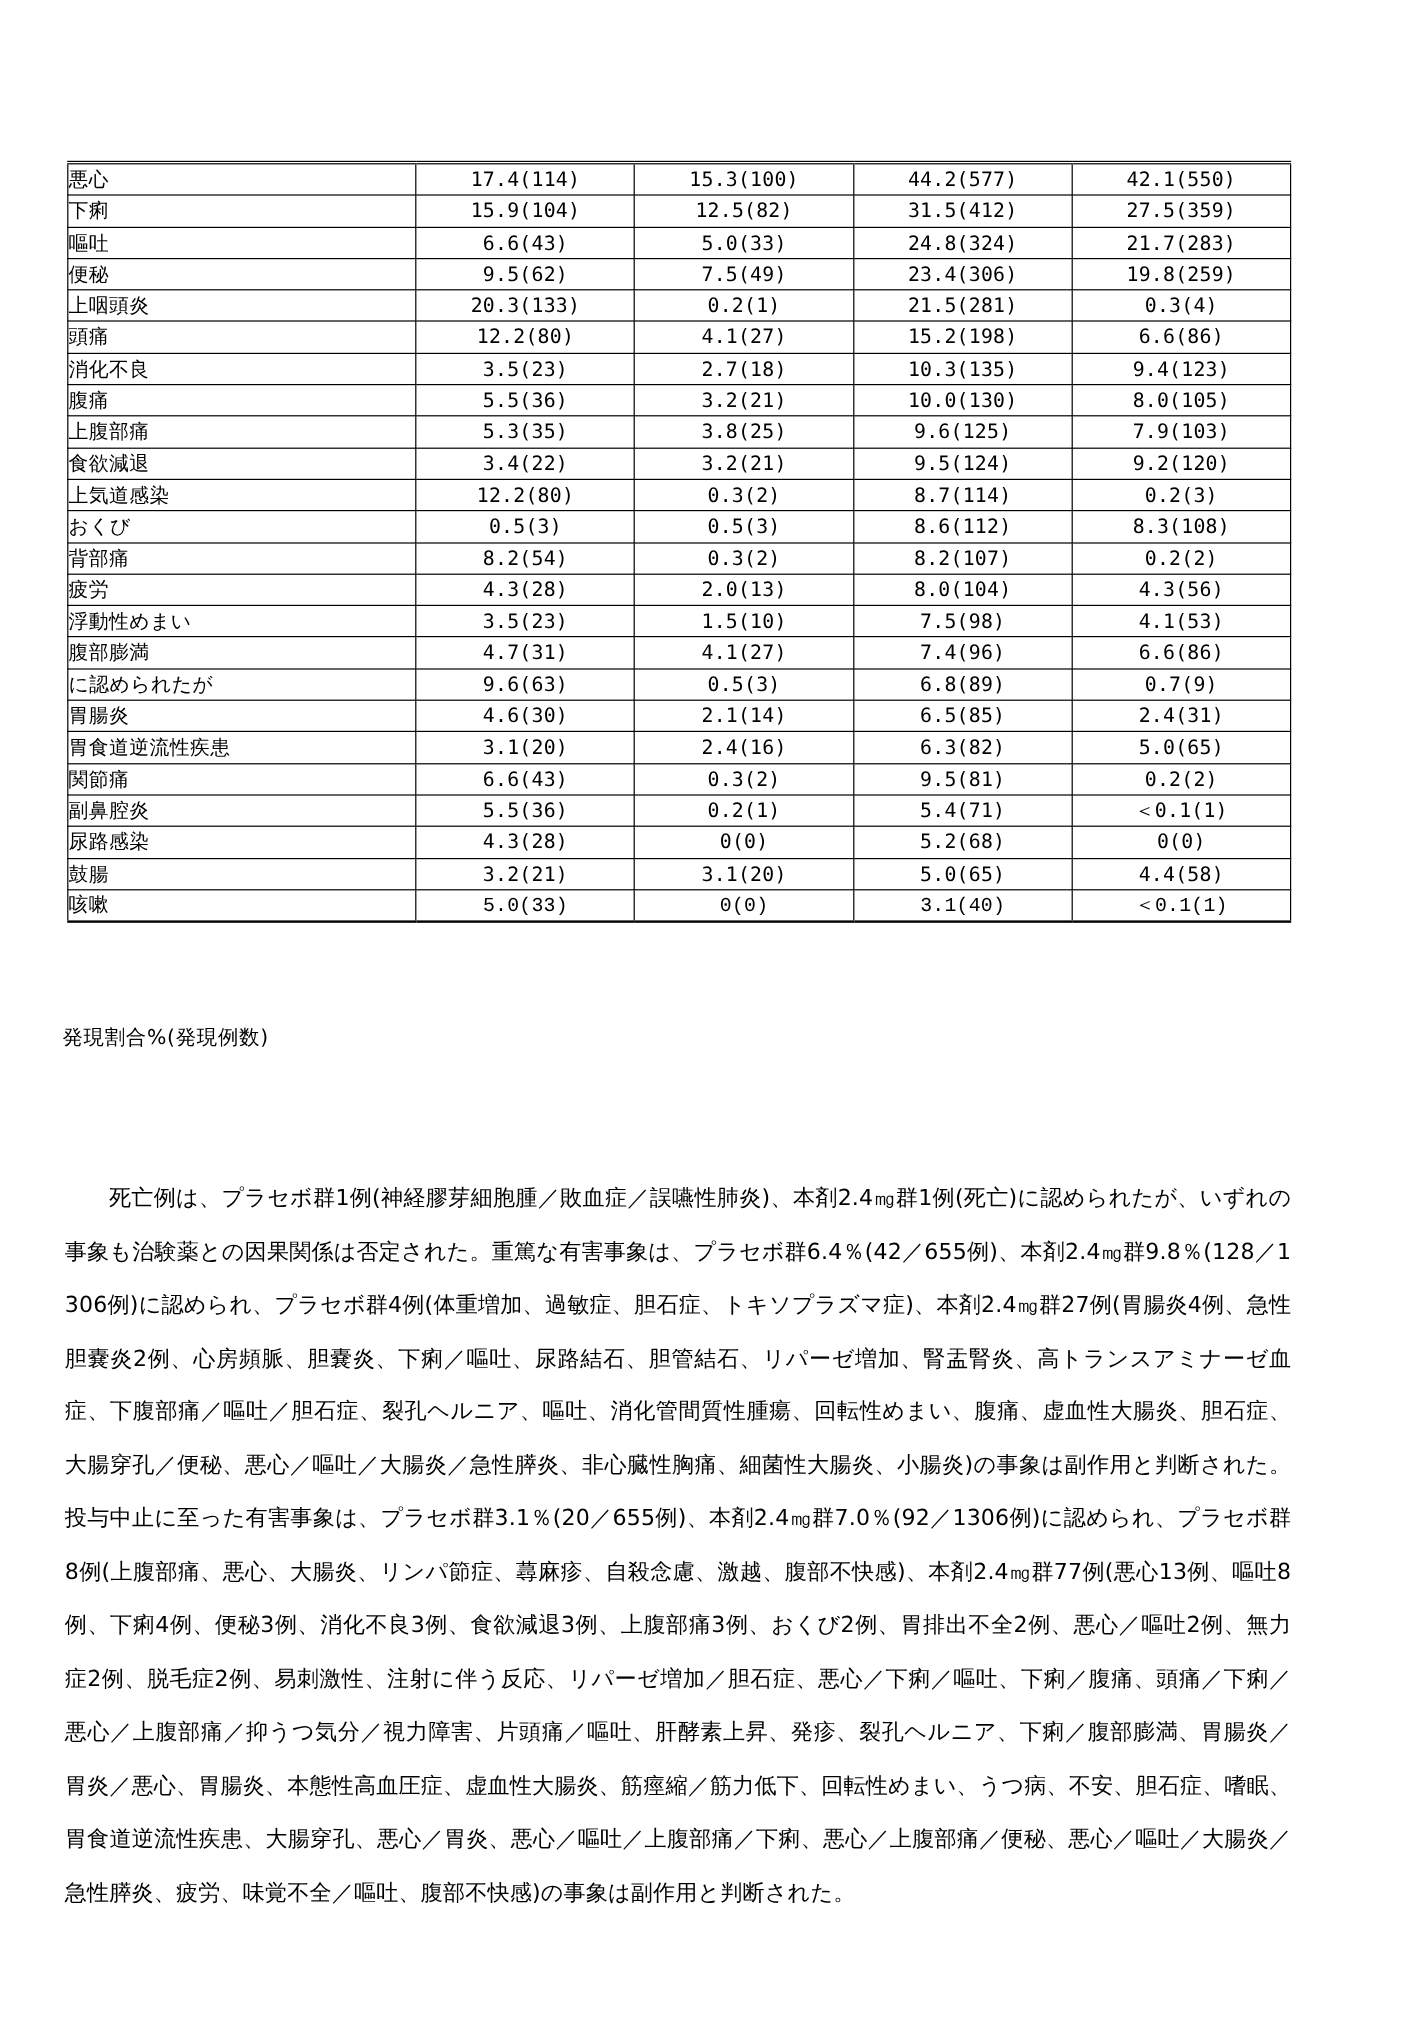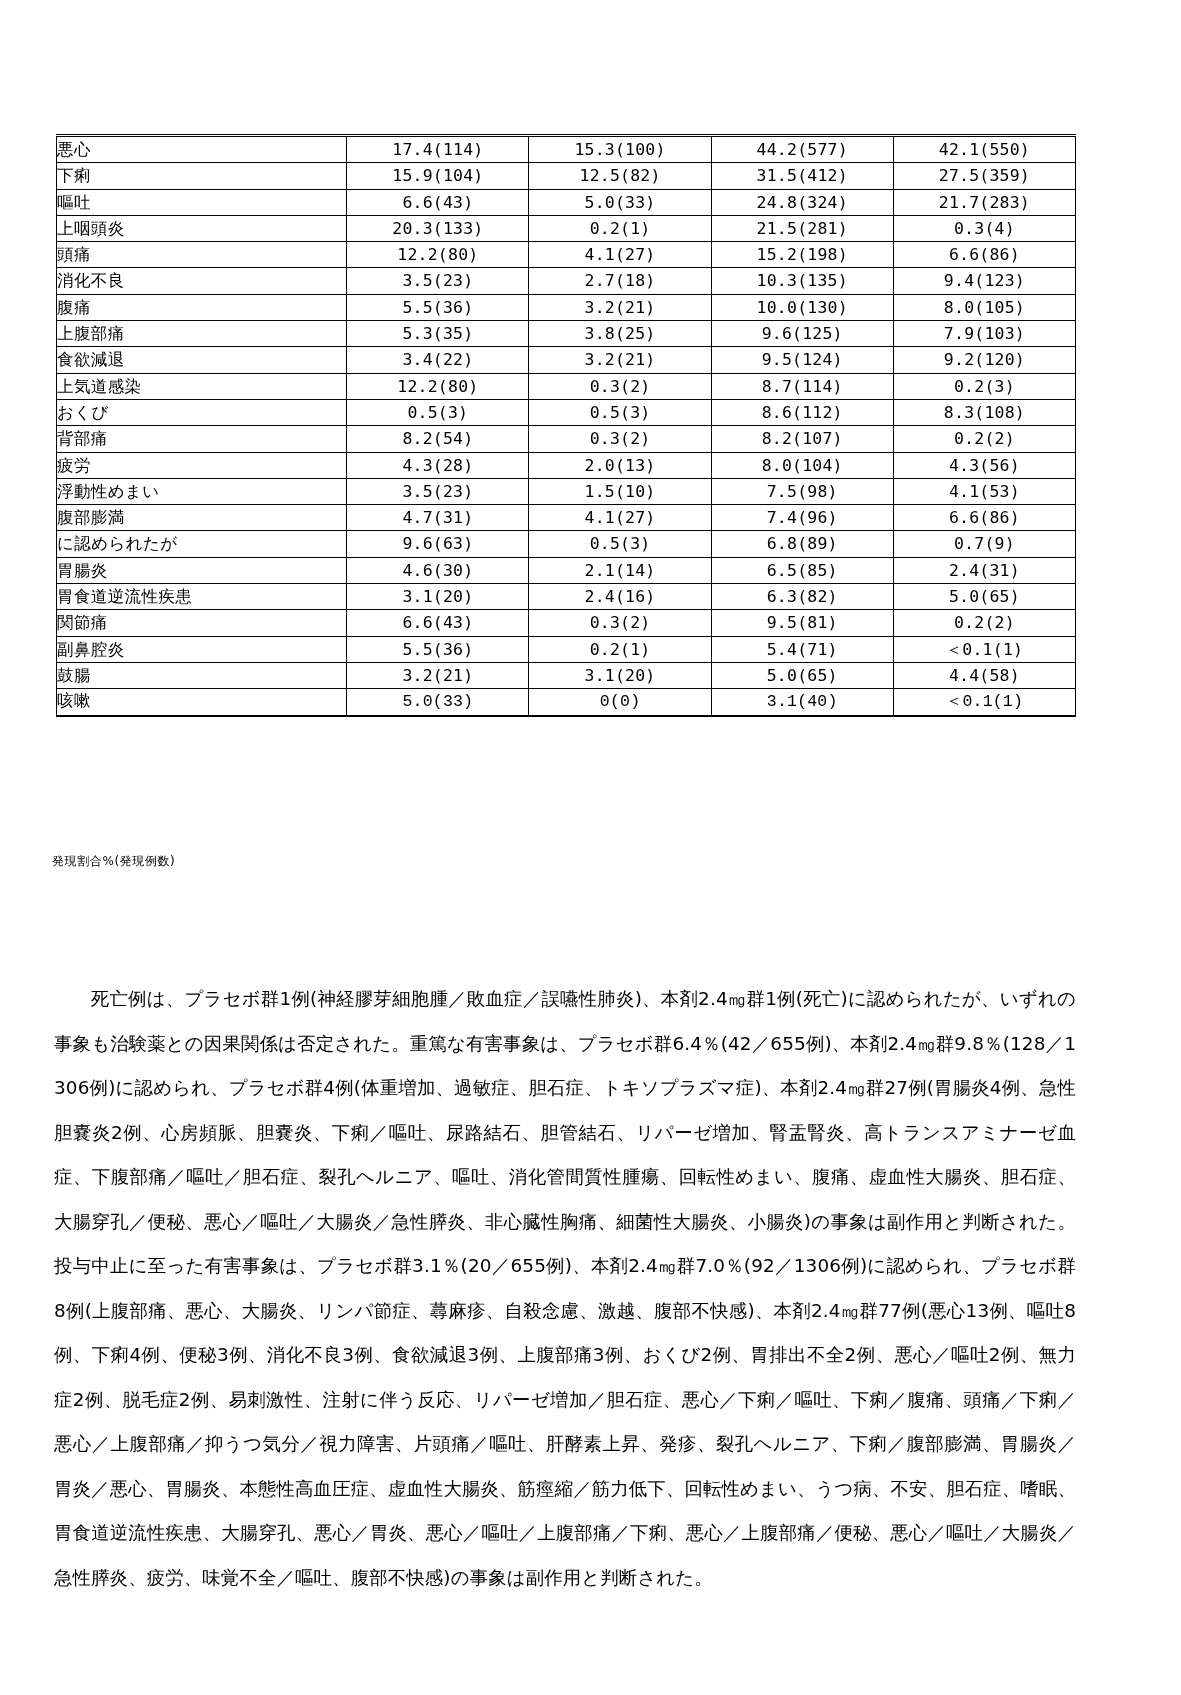--- a/index.html
+++ b/index.html
@@ -69,21 +69,21 @@
   }
   col.c-term { width: 290px; }
   col.c-v    { width: 182px; }
 
   
   .caption {
     position: absolute;
     left: 52px;
     top: 853px;
     font-family: "DejaVu Sans", "Liberation Sans", sans-serif;
-    font-size: 12px;
+    font-size: 17px;
     letter-spacing: 0.6px;
     white-space: nowrap;
   }
 
   
   .body-text {
     position: absolute;
     left: 54px;
     top: 959px;
     width: 1022px;
@@ -127,20 +127,27 @@
           <td class="num">27.5(359)</td>
         </tr>
         <tr>
           <td class="term">嘔吐</td>
           <td class="num">6.6(43)</td>
           <td class="num">5.0(33)</td>
           <td class="num">24.8(324)</td>
           <td class="num">21.7(283)</td>
         </tr>
         <tr>
+          <td class="term">便秘</td>
+          <td class="num">9.5(62)</td>
+          <td class="num">7.5(49)</td>
+          <td class="num">23.4(306)</td>
+          <td class="num">19.8(259)</td>
+        </tr>
+        <tr>
           <td class="term">上咽頭炎</td>
           <td class="num">20.3(133)</td>
           <td class="num">0.2(1)</td>
           <td class="num">21.5(281)</td>
           <td class="num">0.3(4)</td>
         </tr>
         <tr>
           <td class="term">頭痛</td>
           <td class="num">12.2(80)</td>
           <td class="num">4.1(27)</td>
@@ -246,20 +253,27 @@
           <td class="num">0.2(2)</td>
         </tr>
         <tr>
           <td class="term">副鼻腔炎</td>
           <td class="num">5.5(36)</td>
           <td class="num">0.2(1)</td>
           <td class="num">5.4(71)</td>
           <td class="num">＜0.1(1)</td>
         </tr>
         <tr>
+          <td class="term">尿路感染</td>
+          <td class="num">4.3(28)</td>
+          <td class="num">0(0)</td>
+          <td class="num">5.2(68)</td>
+          <td class="num">0(0)</td>
+        </tr>
+        <tr>
           <td class="term">鼓腸</td>
           <td class="num">3.2(21)</td>
           <td class="num">3.1(20)</td>
           <td class="num">5.0(65)</td>
           <td class="num">4.4(58)</td>
         </tr>
         <tr>
           <td class="term">咳嗽</td>
           <td class="num">5.0(33)</td>
           <td class="num">0(0)</td>

